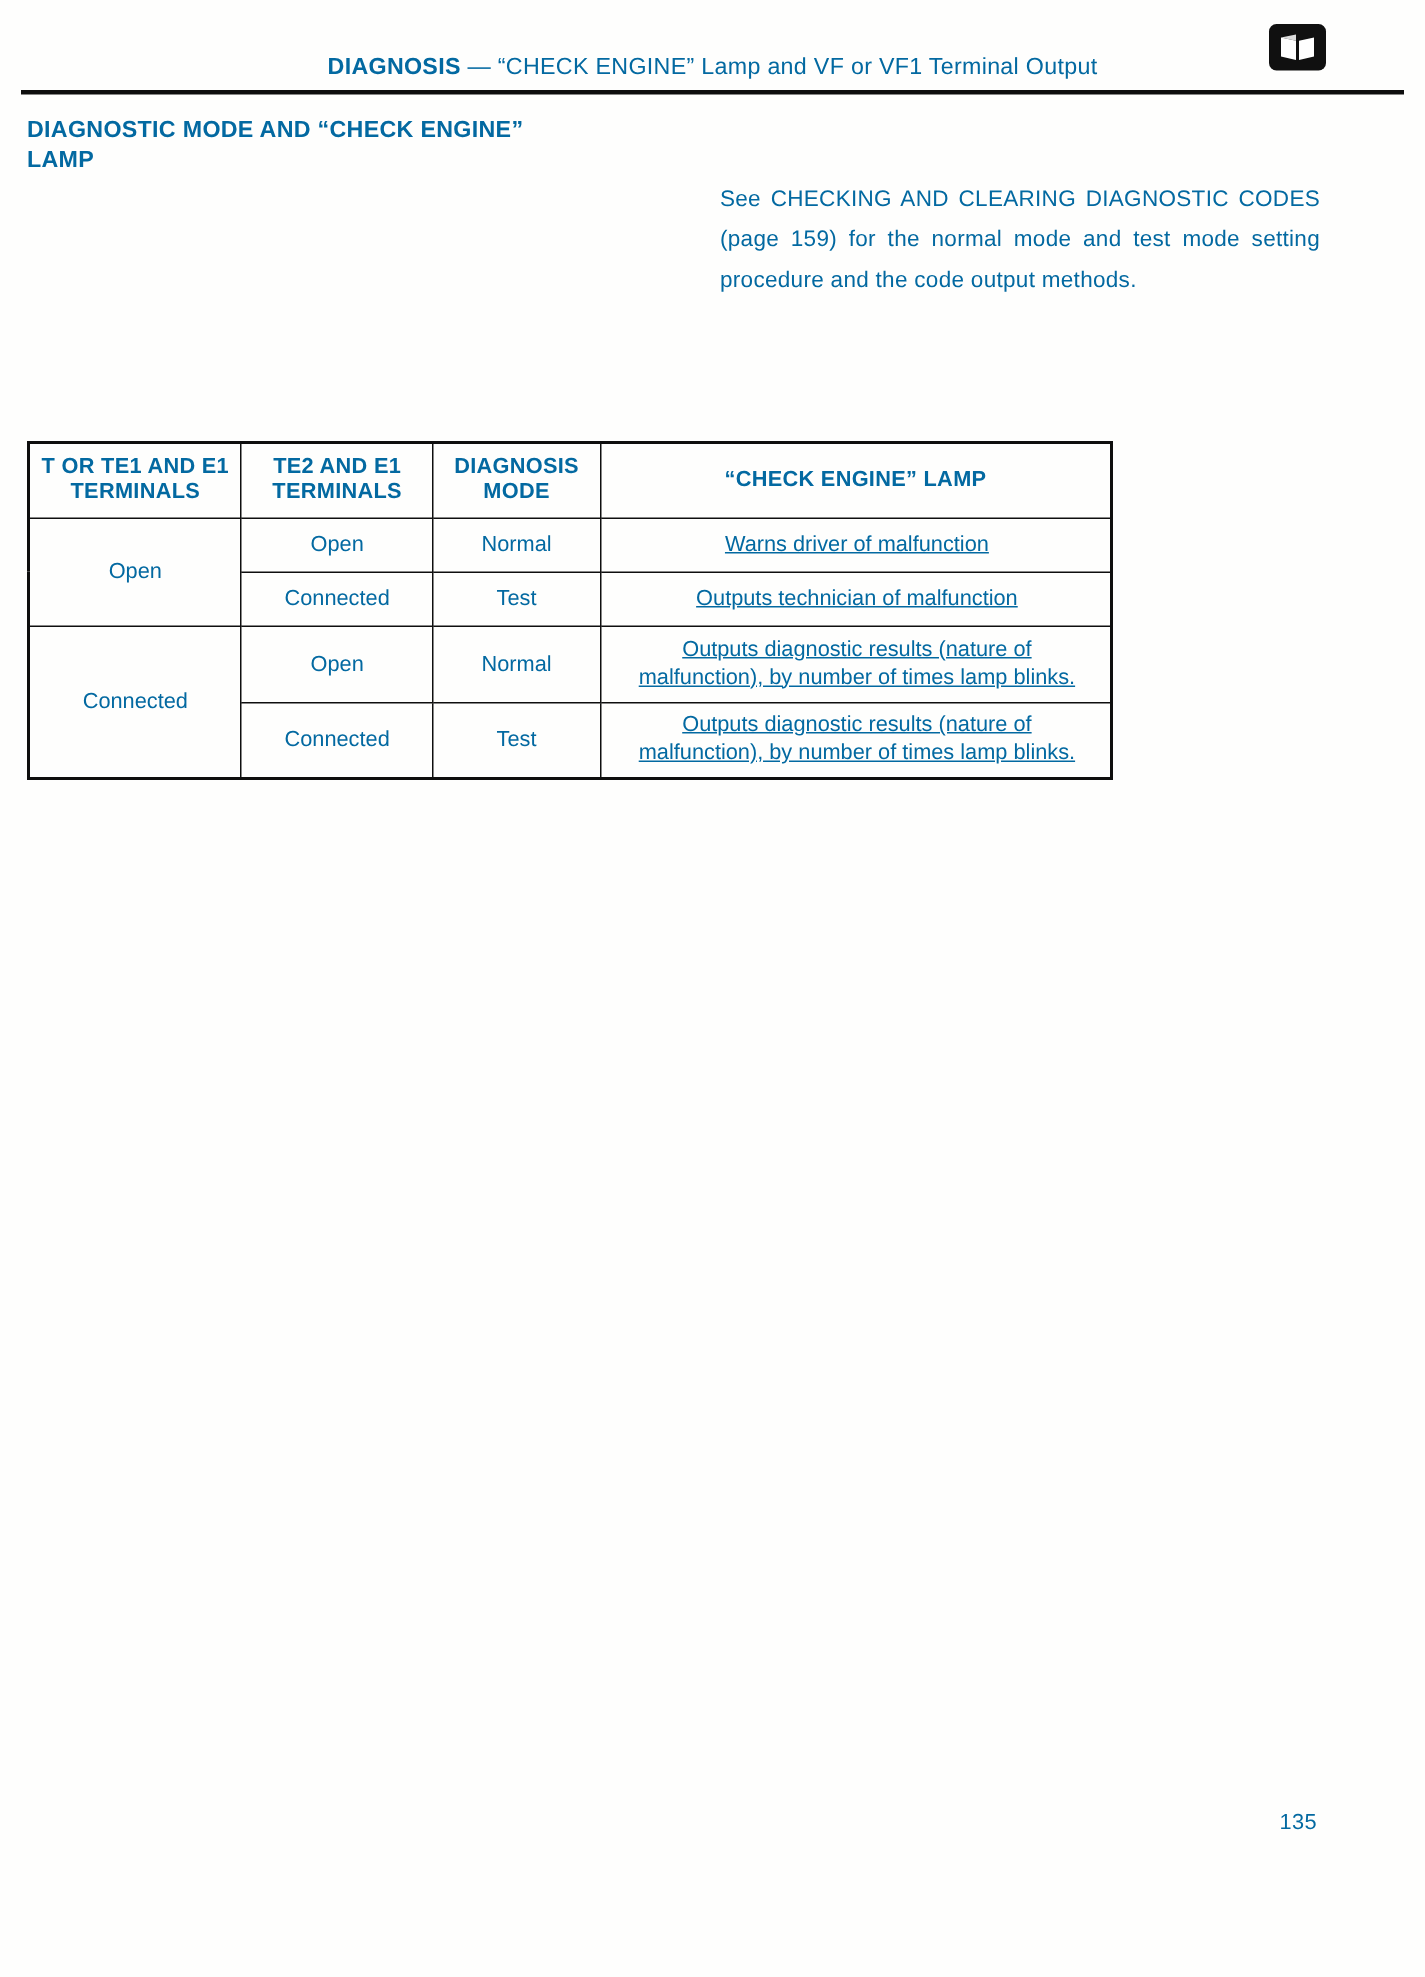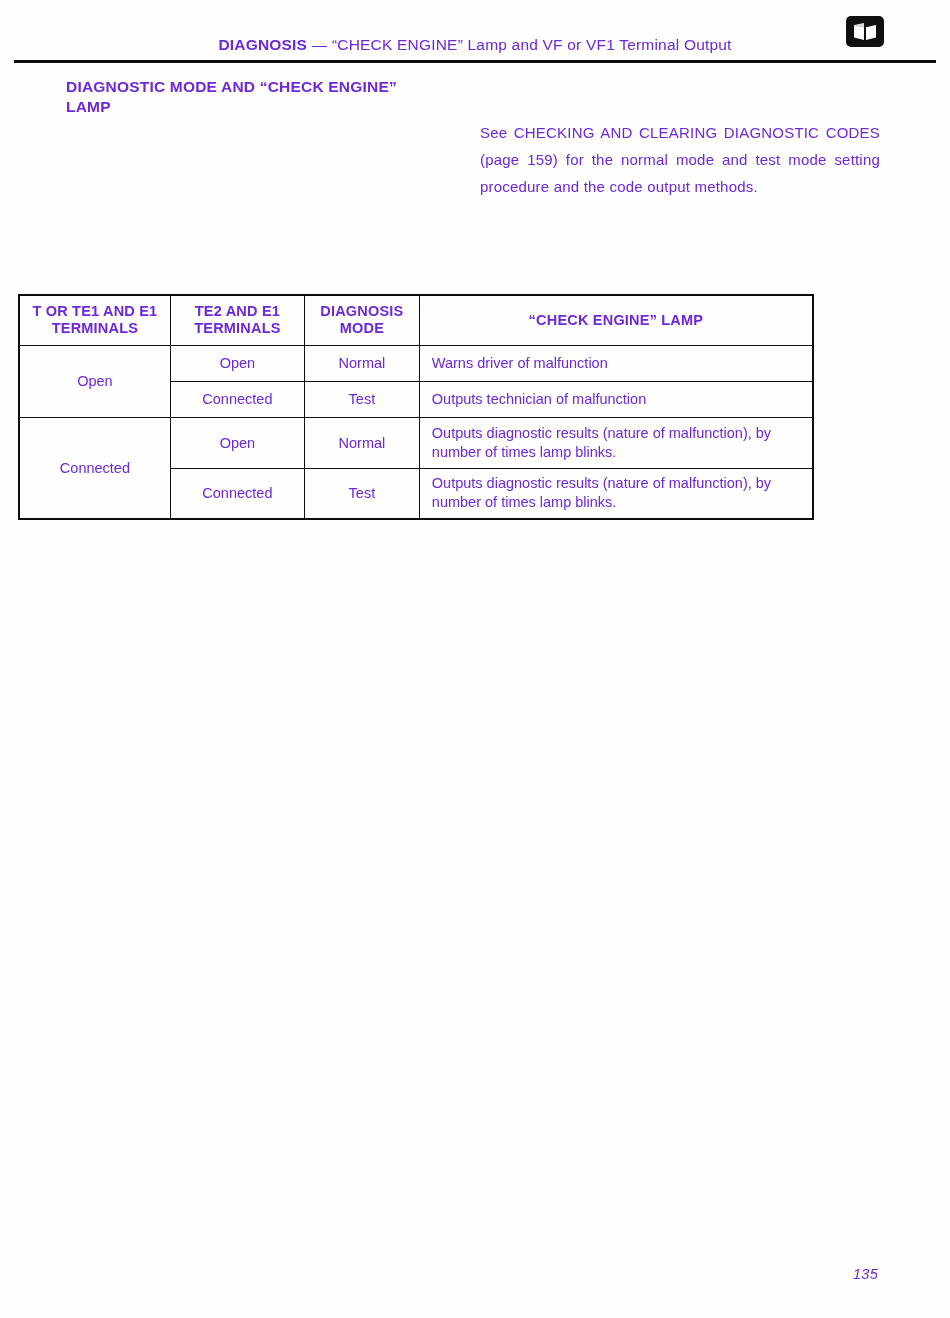--- a/index.html
+++ b/index.html
@@ -4,21 +4,21 @@
 <style>
   * { box-sizing: border-box; }
   html, body { margin: 0; padding: 0; background: #e8e8e8; }
   .page {
     position: relative;
     width: 950px;
     height: 1318px;
     margin: 0 auto;
     background: #fefefd;
     font-family: "Liberation Sans", sans-serif;
-    color: #6d28d9;
+    color: #0369a1;
     overflow: hidden;
   }
 
   
   .header-title {
     position: absolute;
     top: 36px;
     left: 0;
     right: 0;
     text-align: center;
@@ -50,21 +50,20 @@
 
   
   .section-heading {
     position: absolute;
     top: 77px;
     left: 18px;
     font-size: 15.5px;
     font-weight: bold;
     line-height: 20px;
     letter-spacing: 0.2px;
-    margin-left: 48px;
   }
 
   
   .col-left {
     position: absolute;
     top: 132px;
     left: 18px;
     width: 404px;
     font-size: 15px;
     line-height: 26.8px;
@@ -80,55 +79,55 @@
     line-height: 26.8px;
     text-align: justify;
     letter-spacing: 0.2px;
   }
 
   
   .diag-table {
     position: absolute;
     top: 294px;
     left: 18px;
-    width: 796px;
+    width: 724px;
     border-collapse: collapse;
     border: 2.5px solid #0e0e0e;
     font-size: 14.5px;
   }
   .diag-table th, .diag-table td {
     border: 1.6px solid #0e0e0e;
     vertical-align: middle;
     padding: 4px 6px;
   }
   .diag-table th {
     font-weight: bold;
     text-align: center;
     height: 50px;
     line-height: 17px;
     letter-spacing: 0.2px;
   }
   .diag-table td { text-align: center; }
   .diag-table td.lamp {
-    text-align: left;
+    text-align: center;
     padding-left: 12px;
     padding-right: 10px;
     line-height: 19px;
+    text-decoration: underline;
   }
   .row-short td { height: 36px; }
   .row-tall td { height: 51px; }
 
   
   .page-number {
     position: absolute;
-    top: 1266px;
+    top: 1207px;
     left: 853px;
     font-size: 14.5px;
     letter-spacing: 0.3px;
-    font-style: italic;
   }
 </style>
 </head>
 <body>
 
 <div class="page">
 
   <div class="header-title">
     <span class="bold">DIAGNOSIS</span><span> — “CHECK ENGINE” Lamp and VF or VF1 Terminal Output</span>
   </div>

